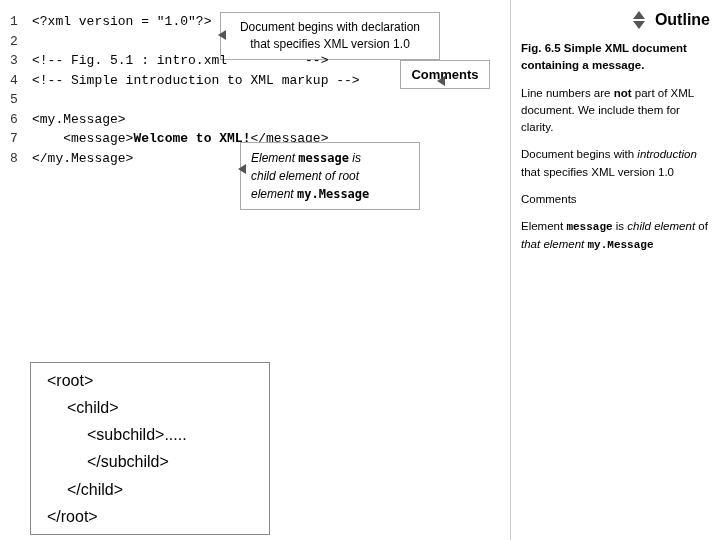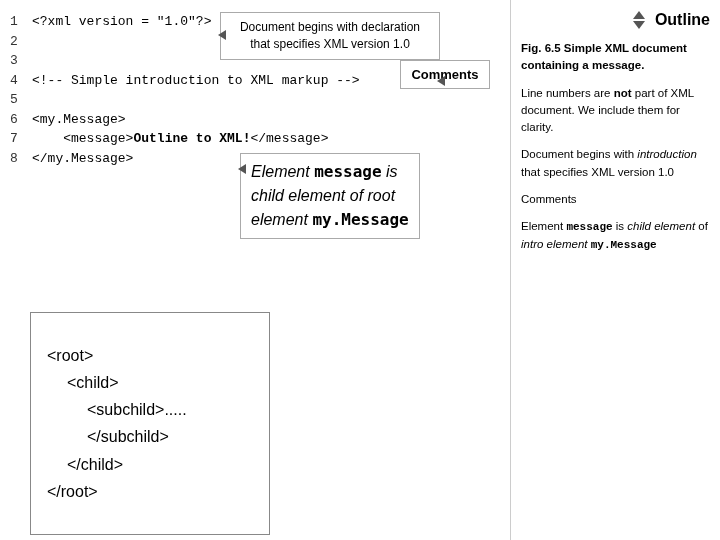--- a/index.html
+++ b/index.html
@@ -75,24 +75,23 @@
       width: 90px;
       text-align: center;
       font-size: 13px;
       font-weight: bold;
     }
 
     .callout-element {
       top: 130px;
       left: 230px;
       width: 180px;
-      font-size: 16px;
+      font-size: 12px;
       line-height: 1.5;
       font-style: italic;
-      margin-top: 11px;
     }
 
     .callout-element code {
       font-style: normal;
       font-weight: bold;
     }
 
     
     .arrow-up {
       width: 0; height: 0;
@@ -129,21 +128,21 @@
       line-height: 1.5;
     }
 
     
     .xml-tree {
       position: absolute;
       bottom: 5px;
       left: 30px;
       width: 240px;
       border: 1px solid #888;
-      padding: 29px 16px;
+      padding: 4px 16px;
       font-size: 16px;
       line-height: 1.7;
     }
 
     .xml-tree .indent1 { margin-left: 20px; }
     .xml-tree .indent2 { margin-left: 40px; }
 
     
     .right-panel {
       width: 210px;
@@ -216,36 +215,37 @@
         <div class="code-line">
           <span class="line-num">1</span>
           <span class="code-text">&lt;?xml version = "1.0"?&gt;</span>
         </div>
         <div class="code-line">
           <span class="line-num">2</span>
           <span class="code-text">&nbsp;</span>
         </div>
         <div class="code-line">
           <span class="line-num">3</span>
+          <span class="code-text">&lt;!-- Fig. 5.1 : intro.xml&nbsp;&nbsp;&nbsp;&nbsp;&nbsp;&nbsp;&nbsp;&nbsp;&nbsp;&nbsp;--&gt;</span>
         </div>
         <div class="code-line">
           <span class="line-num">4</span>
           <span class="code-text">&lt;!-- Simple introduction to XML markup --&gt;</span>
         </div>
         <div class="code-line">
           <span class="line-num">5</span>
           <span class="code-text">&nbsp;</span>
         </div>
         <div class="code-line">
           <span class="line-num">6</span>
           <span class="code-text">&lt;my.Message&gt;</span>
         </div>
         <div class="code-line">
           <span class="line-num">7</span>
-          <span class="code-text">&nbsp;&nbsp;&nbsp;&nbsp;&lt;message&gt;<b>Outline to XML!</b>&lt;/message&gt;</span>
+          <span class="code-text">&nbsp;&nbsp;&nbsp;&nbsp;&lt;message&gt;<b>Welcome to XML!</b>&lt;/message&gt;</span>
         </div>
         <div class="code-line">
           <span class="line-num">8</span>
           <span class="code-text">&lt;/my.Message&gt;</span>
         </div>
       </div>
 
       <div class="callout-box callout-element">
         Element <code style="font-weight:bold;">message</code> is<br>
         <span class="italic">child element</span> of <span class="italic">root<br>element</span> <code style="font-weight:bold;">my.Message</code>
@@ -288,18 +288,18 @@
 
     <div class="outline-section">
       <p>Document begins with <em>introduction</em> that specifies XML version 1.0</p>
     </div>
 
     <div class="outline-section">
       <p>Comments</p>
     </div>
 
     <div class="outline-section">
-      <p>Element <code class="mono">message</code> is <em>child element</em> of <em>intro element</em> <code class="mono">my.Message</code></p>
+      <p>Element <code class="mono">message</code> is <em>child element</em> of <em>that element</em> <code class="mono">my.Message</code></p>
     </div>
 
   </div>
 
 </div>
 
 </body></html>

